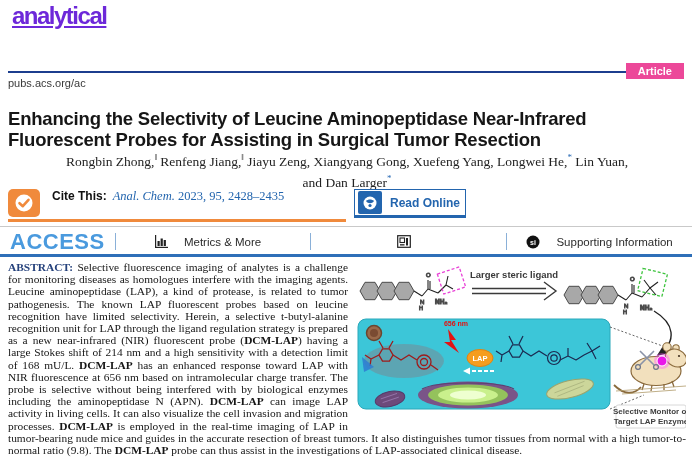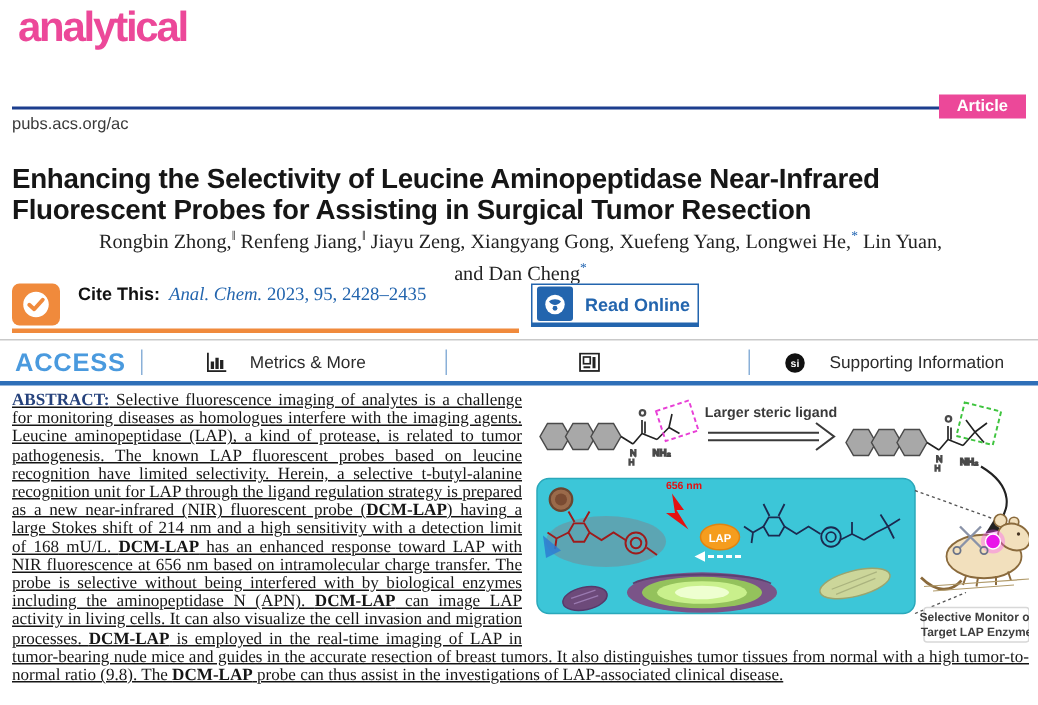--- a/index.html
+++ b/index.html
@@ -1,20 +1,20 @@
 <!DOCTYPE html>
 <html><head>
 <meta charset="utf-8">
 <style>
   html,body{margin:0;padding:0;background:#e8e8e8;}
   .page{position:relative;width:692px;height:470px;background:#ffffff;overflow:hidden;
         font-family:"Liberation Sans",sans-serif;color:#1a1a1a;}
   
   .logo{position:absolute;left:12px;top:4px;line-height:1;}
-  .logo-w1{display:block;font-weight:bold;font-size:28px;letter-spacing:-1.5px;color:#ec4899;}
+  .logo-w1{display:block;font-weight:bold;font-size:24px;letter-spacing:-1.5px;color:#6d28d9;text-decoration:underline;}
   .logo-w2{display:block;font-weight:bold;font-size:22px;letter-spacing:-1px;color:#9e1c22;margin:-8px 0 0 57px;}
   .top-rule{position:absolute;left:8px;right:8px;top:71px;height:2px;background:#1c3e8e;}
   .article-badge{position:absolute;right:8px;top:63px;background:#ec4899;color:#fff;
         font-size:11px;font-weight:bold;padding:2px 12px;}
   .site-url{position:absolute;left:8px;top:77px;font-size:11px;color:#3a3a3a;text-decoration:none;}
   
   .title{position:absolute;left:8px;right:6px;top:96px;font-size:18.5px;font-weight:bold;
         line-height:21px;letter-spacing:-0.2px;color:#161616;}
   .authors{position:absolute;left:8px;right:6px;top:149px;font-family:"Liberation Serif",serif;
         font-size:13.5px;line-height:17px;color:#222;text-align:center;}
@@ -31,47 +31,47 @@
   .cite-underline{position:absolute;left:8px;top:219px;width:338px;height:3px;background:#f08a3c;}
   .read-online{position:absolute;left:354px;top:189px;width:112px;height:29px;box-sizing:border-box;
         border:1px solid #2365ae;border-bottom:3px solid #2365ae;display:flex;align-items:center;
         background:#fff;cursor:pointer;padding:0;}
   .ro-icon{width:24px;height:23px;background:#2365ae;border-radius:2px;margin:0 8px 0 3px;
         display:flex;align-items:center;justify-content:center;}
   .ro-label{font-size:12px;font-weight:bold;color:#2365ae;}
   
   .gray-rule{position:absolute;left:0;right:0;top:226px;height:1px;background:#c9c9c9;}
   .nav-bar{position:absolute;left:0;right:0;top:229px;height:25px;display:flex;align-items:center;}
-  .access{font-size:17px;font-weight:bold;letter-spacing:0.5px;color:#4a9ade;margin-left:10px;}
+  .access{font-size:22px;font-weight:bold;letter-spacing:0.5px;color:#4a9ade;margin-left:10px;}
   .vdiv{width:1px;height:17px;background:#8ab0d8;margin:0 0 0 10px;}
   .nav-item{flex:1;display:flex;align-items:center;justify-content:center;gap:16px;
         font-size:11.5px;color:#2b2b2b;cursor:pointer;}
   .blue-rule{position:absolute;left:0;right:0;top:254px;height:3px;background:#2e6fb8;}
   
   .abstract-area{position:absolute;left:8px;right:6px;top:261px;bottom:0;}
   .toc-graphic{float:right;margin:2px 0 2px 8px;}
   .abstract-p{margin:0;font-family:"Liberation Serif",serif;font-size:11.4px;line-height:12.2px;
-        text-align:justify;color:#151515;text-decoration:underline;}
+        text-align:justify;color:#151515;}
   .abs-label{font-weight:bold;color:#26427c;}
   svg text{font-family:"Liberation Sans",sans-serif;}
 </style>
 </head>
 <body>
 
 <div class="page">
 
   <div class="logo">
     <span class="logo-w1">analytical</span>
   </div>
   <div class="top-rule"></div>
   <div class="article-badge">Article</div>
   <a class="site-url" href="#">pubs.acs.org/ac</a>
 
   <h1 class="title">Enhancing the Selectivity of Leucine Aminopeptidase Near-Infrared Fluorescent Probes for Assisting in Surgical Tumor Resection</h1>
-  <div class="authors"><span>Rongbin Zhong,</span><sup>‖</sup><span> Renfeng Jiang,</span><sup>‖</sup><span> Jiayu Zeng, Xiangyang Gong, Xuefeng Yang, Longwei He,</span><sup class="blue">*</sup><span> Lin Yuan,</span><br><span>and Dan Cheng</span><sup class="blue">*</sup></div>
+  <div class="authors"><span>Rongbin Zhong,</span><sup>‖</sup><span> Renfeng Jiang,</span><sup>‖</sup><span> Jiayu Zeng, Xiangyang Gong, Xuefeng Yang, Longwei He,</span><sup class="blue">*</sup><span> Lin Yuan,</span><br><span>and Dan Larger</span><sup class="blue">*</sup></div>
 
   <div class="cite-row">
     <span class="cite-icon">
       <svg width="20" height="20" viewBox="0 0 20 20">
         <circle cx="10" cy="10" r="8.5" fill="#ffffff"></circle>
         <path d="M5.5 10.2 L8.8 13.2 L14.5 6.8" fill="none" stroke="#f08a3c" stroke-width="2.6" stroke-linecap="round" stroke-linejoin="round"></path>
       </svg>
     </span>
     <span class="cite-label">Cite This:</span>
     <span class="cite-ref"><i class="jn">Anal. Chem.</i><span> 2023, 95, 2428–2435</span></span>

